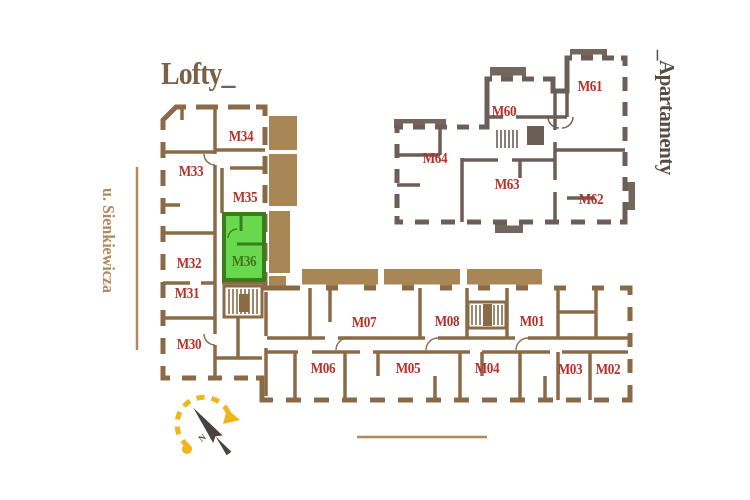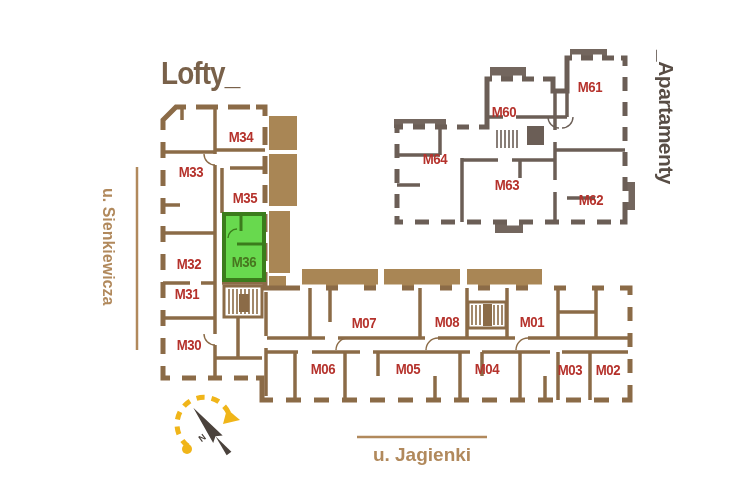--- a/index.html
+++ b/index.html
@@ -1,17 +1,17 @@
 <!DOCTYPE html>
 <html><head>
 <meta charset="utf-8">
 <style>
   html,body{margin:0;padding:0;background:#ffffff;}
   #stage{position:relative;width:750px;height:500px;background:#ffffff;overflow:hidden;
-         font-family:Liberation Sans, sans-serif;}
+         font-family:Liberation Serif, serif;}
   #plan-svg{position:absolute;left:0;top:0;}
   .txt{position:absolute;white-space:nowrap;}
   .unit{position:absolute;transform:translate(-50%,-50%) scaleX(.88);
         font-weight:700;font-size:15px;letter-spacing:-.5px;color:#b5322c;}
   .unit.hl{color:#47761f;}
   .title-lofty{left:161px;top:56px;font-weight:700;font-size:31px;color:#79614a;
                transform:scaleX(.9);transform-origin:left top;letter-spacing:-1px;}
   .title-apart{left:654px;top:50px;height:190px;font-weight:700;font-size:21px;color:#584d45;
                writing-mode:vertical-rl;letter-spacing:-.5px;}
   .street-left{left:99px;top:188px;height:170px;font-weight:700;font-size:16px;color:#b1895c;
@@ -197,21 +197,20 @@
     <g transform="rotate(-38)" fill="#4a423c">
       <polygon points="0,-32 6,8 0,4 -6,8"></polygon>
       <polygon points="0,4 3,26 -3,26"></polygon>
     </g>
   </g>
 </svg>
 
   <div class="txt title-lofty">Lofty_</div>
   <div class="txt title-apart">_Apartamenty</div>
   <div class="txt street-left">u. Sienkiewicza</div>
-  <div class="txt street-bottom">u. Jagienki</div>
   <div class="txt compass-n">N</div>
 
   <div class="unit" style="left:241px;top:136px;">M34</div>
   <div class="unit" style="left:191px;top:171px;">M33</div>
   <div class="unit" style="left:245px;top:197px;">M35</div>
   <div class="unit hl" style="left:244px;top:261px;">M36</div>
   <div class="unit" style="left:189px;top:263px;">M32</div>
   <div class="unit" style="left:187px;top:293px;">M31</div>
   <div class="unit" style="left:189px;top:344px;">M30</div>
 

